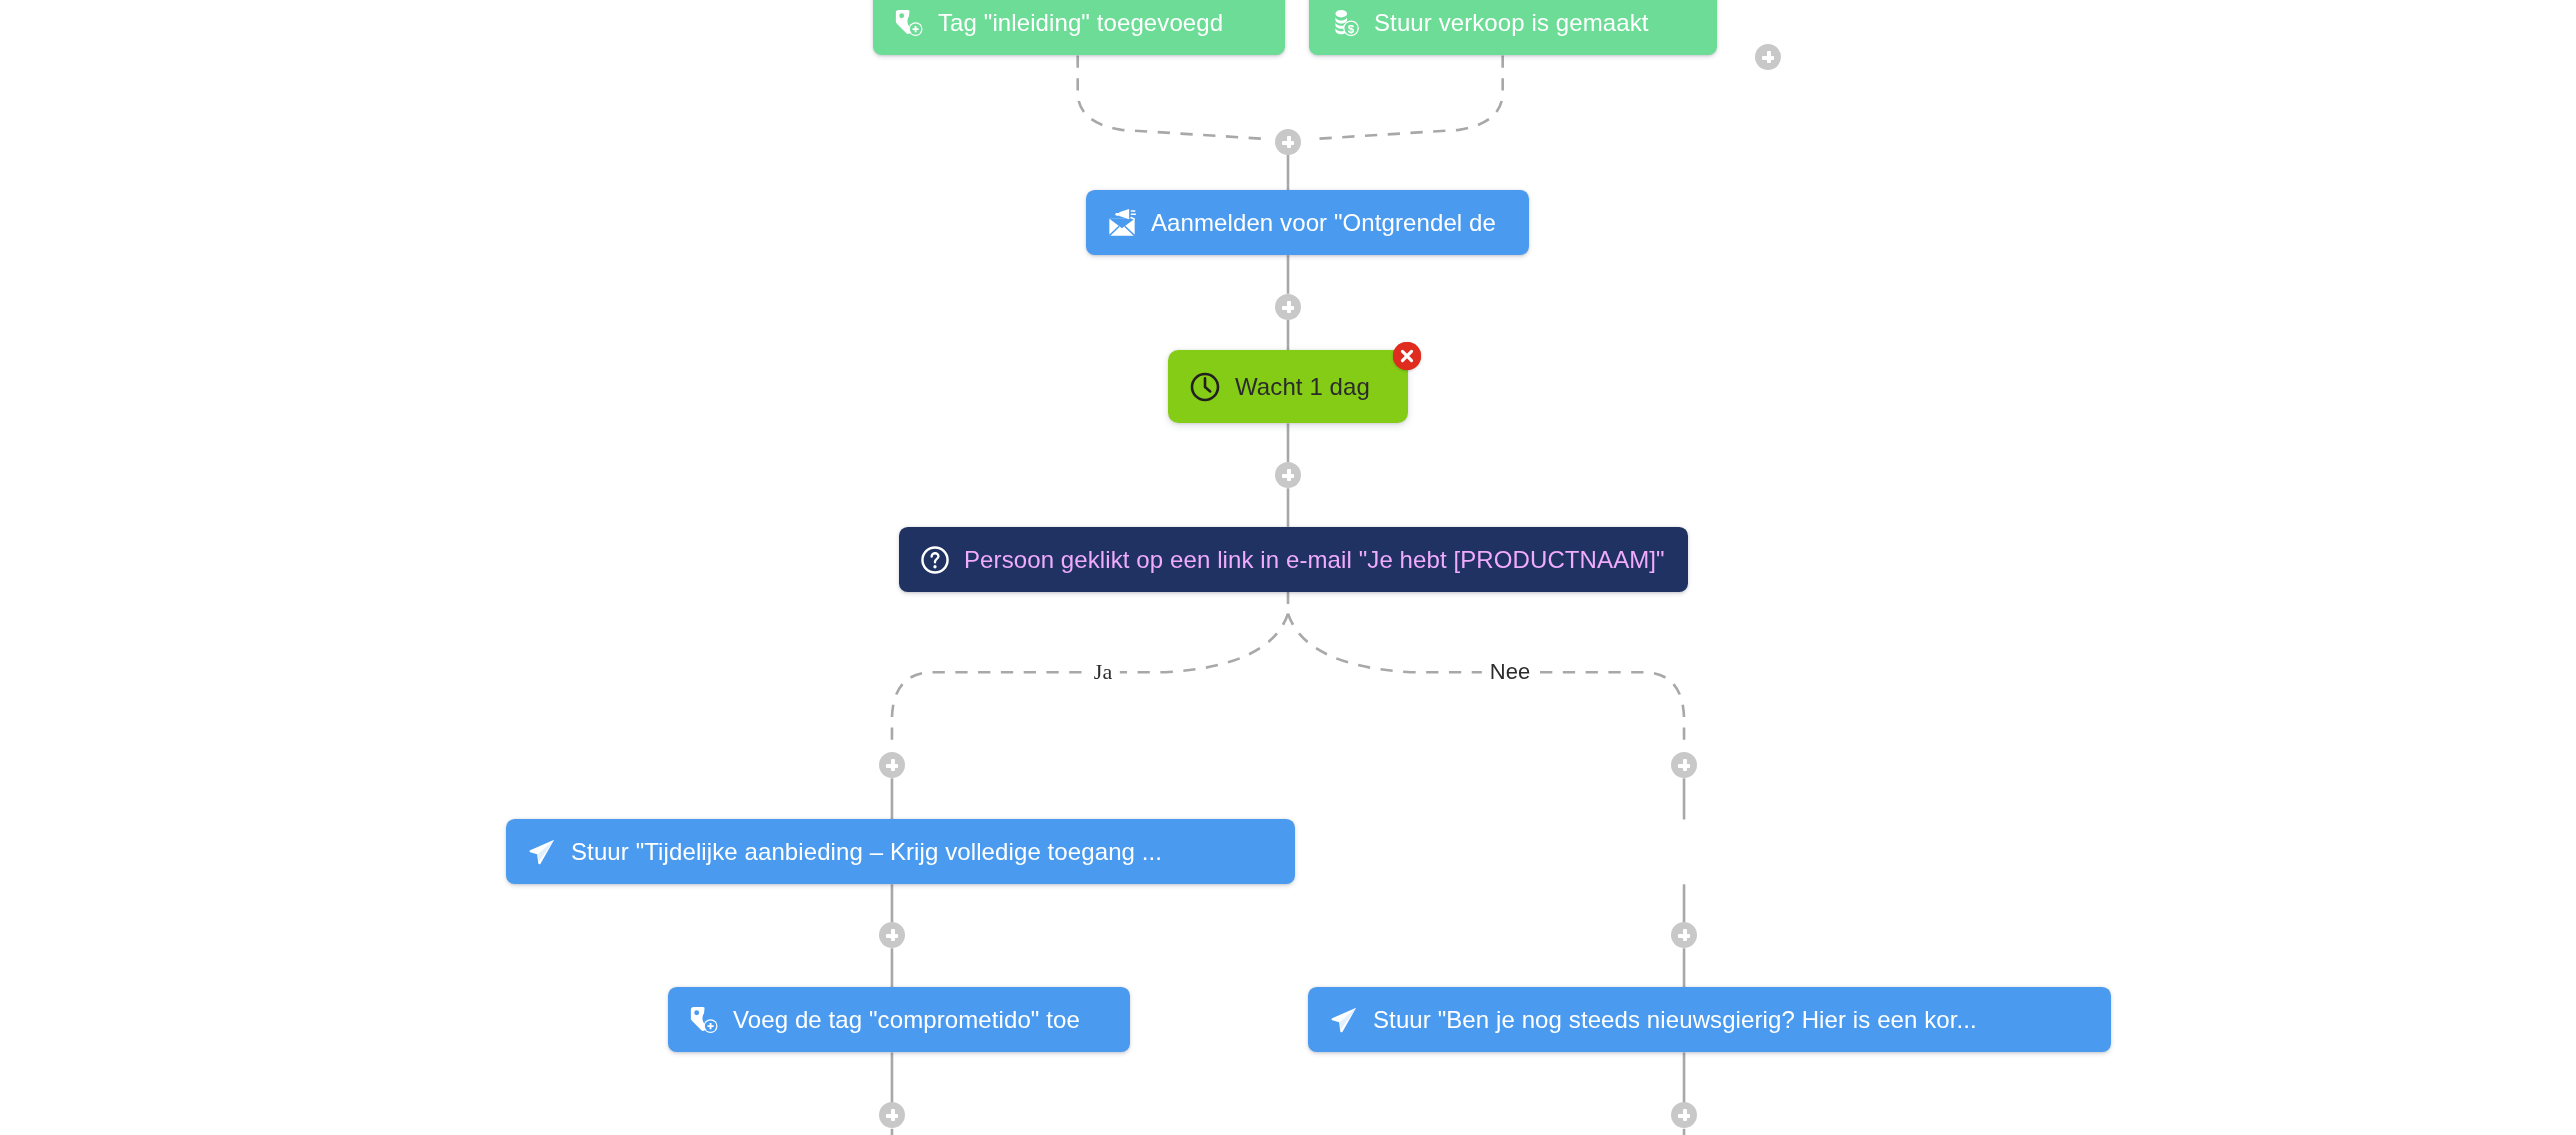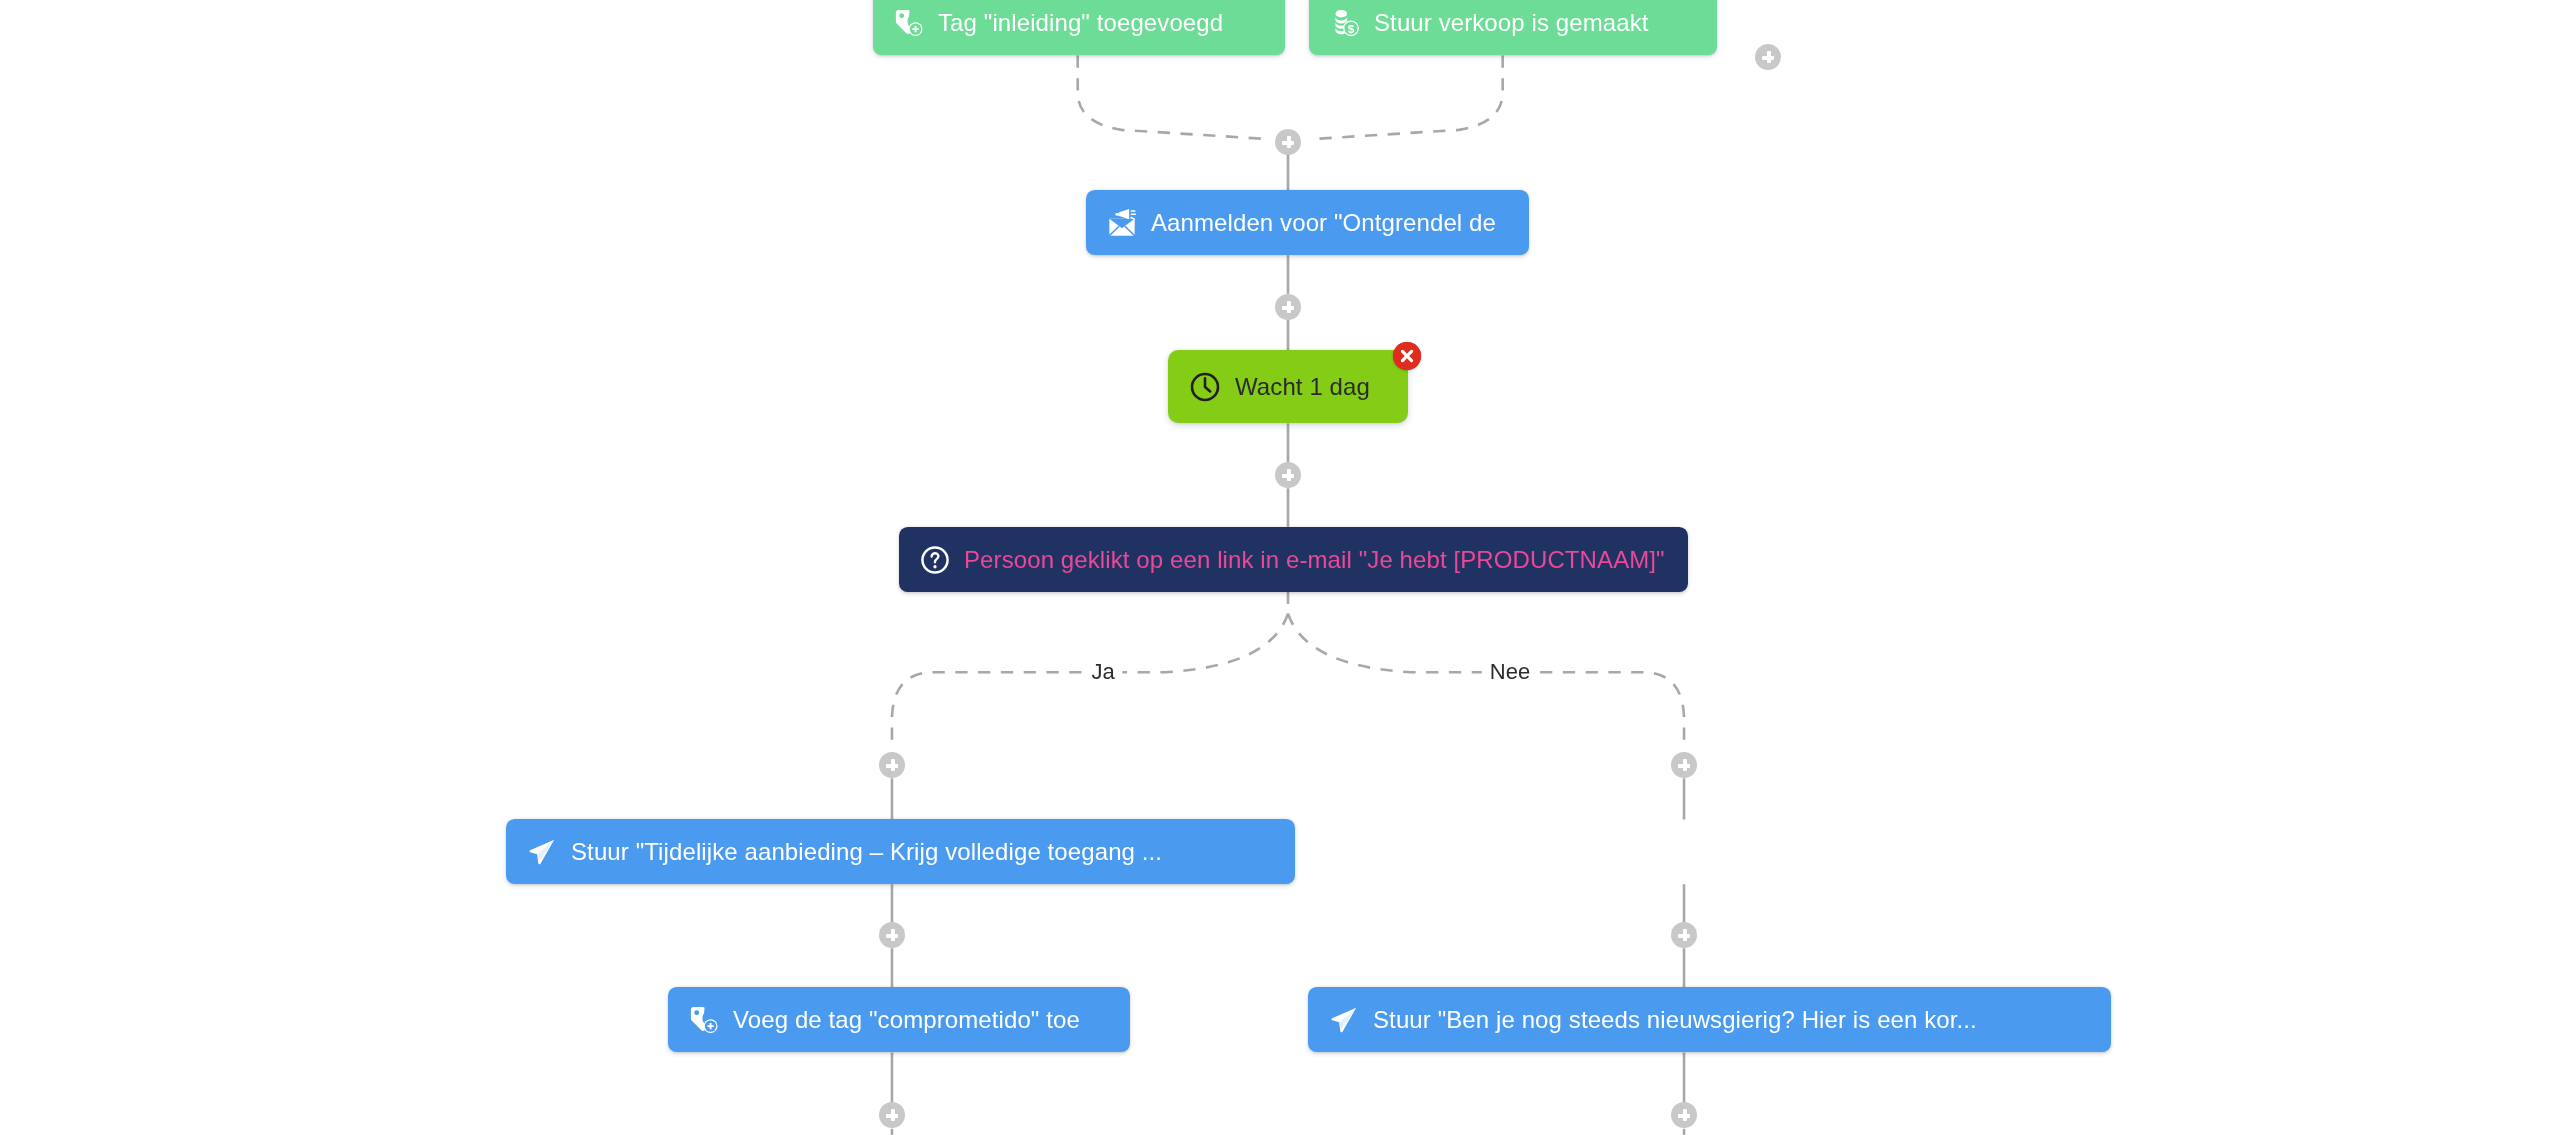--- a/index.html
+++ b/index.html
@@ -50,21 +50,21 @@
     line-height: 1;
   }
 
   .node.green { background: #6ddc97; }
   .node.green .lbl { color: #ffffff; }
 
   .node.blue  { background: #4a9bf0; }
   .node.blue .lbl { color: #ffffff; }
 
   .node.navy  { background: #1f3262; }
-  .node.navy .lbl { color: #ec4899; }
+  .node.navy .lbl { color: #f0abfc; }
 
   .node.white { background: #84cc16; border-radius: 10.5px; }
   .node.white .lbl { color: #2b2b2b; }
   .node.white { box-shadow: 0 2.6px 7px rgba(30,40,60,.14), 0 0.9px 2.6px rgba(30,40,60,.10); }
 
   
   .plus {
     position: absolute;
     width: 26px; height: 26px;
     margin-left: -13px;
@@ -215,21 +215,21 @@
 
   <div class="node navy" style="left:899px; top:527px; width:789px;">
     <svg class="ico" viewBox="0 0 32 32">
       <circle cx="16" cy="16" r="13.4" fill="none" stroke="#fff" stroke-width="2.6"></circle>
       <path d="M12.4 12.3c0-2 1.7-3.5 3.7-3.5s3.6 1.4 3.6 3.3c0 1.7-1 2.4-2.2 3.2-1 .7-1.5 1.3-1.5 2.6v.6" fill="none" stroke="#fff" stroke-width="2.5" stroke-linecap="round"></path>
       <circle cx="16" cy="23.2" r="1.75" fill="#fff"></circle>
     </svg>
     <span class="lbl">Persoon geklikt op een link in e-mail "Je hebt [PRODUCTNAAM]"</span>
   </div>
 
-  <div class="branch-label" style="left:1103px; top:672px;">Ja</div>
+  <div class="branch-label" style="left:1103px; top:672px;font-family:Liberation Serif, serif;">Ja</div>
   <div class="branch-label" style="left:1510px; top:672px;">Nee</div>
 
   <div class="plus" style="left:892px; top:765px;"></div>
   <div class="plus" style="left:1684px; top:765px;"></div>
 
   <div class="node blue" style="left:506px; top:819px; width:789px;">
     <svg class="ico" viewBox="0 0 32 32">
       <path d="M29 3 3.4 14.1c-1 .45-.9 1.9.16 2.2l7.2 2.05 1.3 9.6c.16 1.2 1.72 1.5 2.35.5L29 3Z" fill="#fff"></path>
       <path d="M29 3 11.4 18.6l1.1 8.1L16 21.4 29 3Z" fill="#4a9bf0" opacity=".16"></path>
     </svg>

